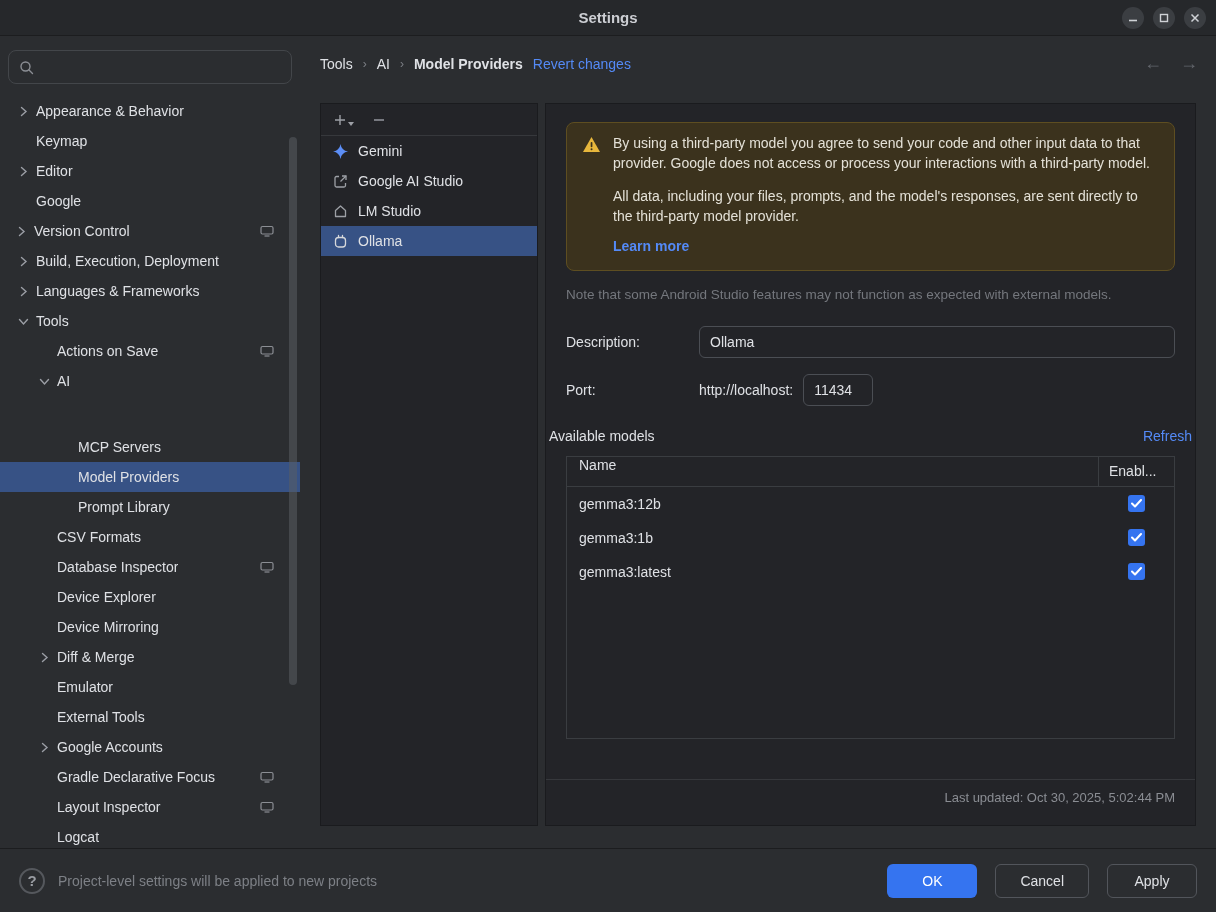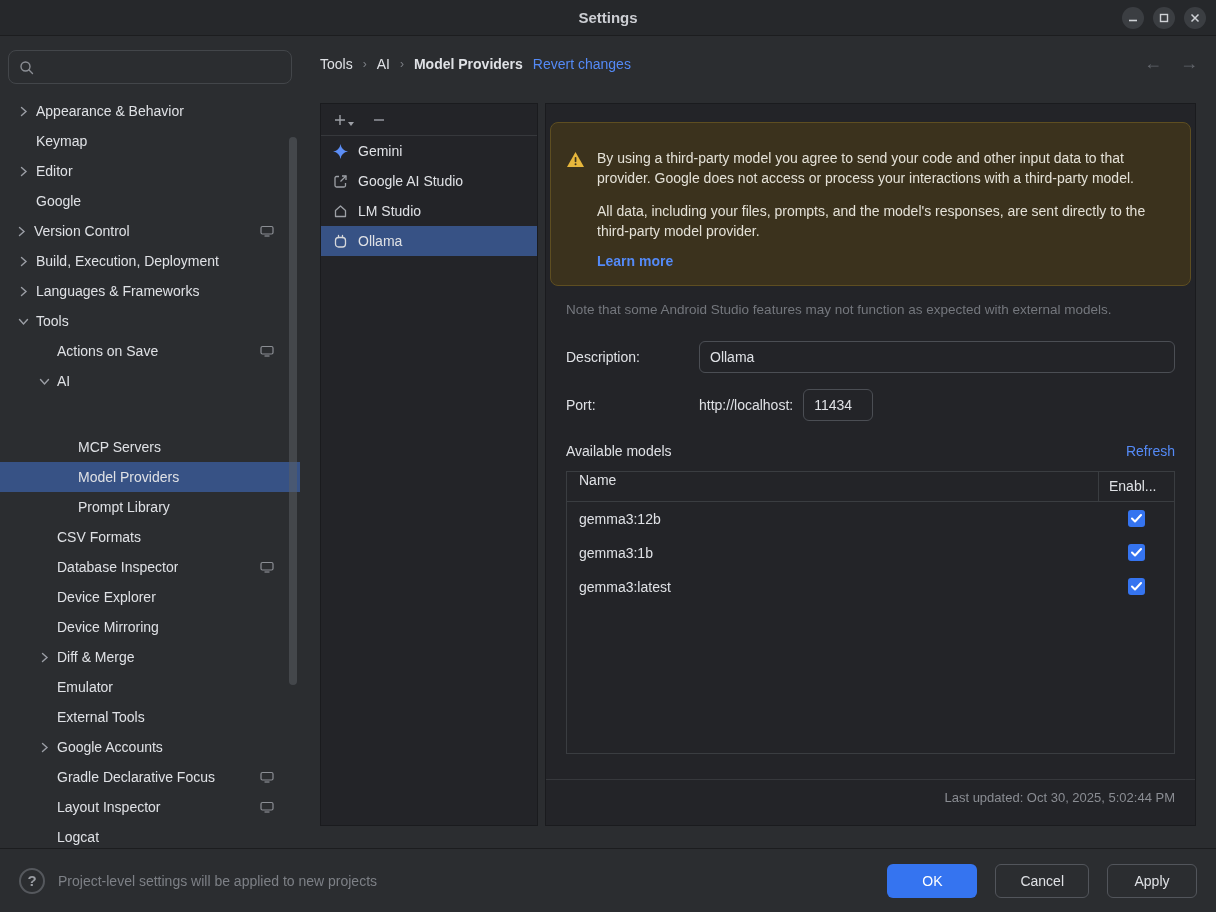--- a/index.html
+++ b/index.html
@@ -45,38 +45,38 @@
     background:#232428;border:1px solid #1a1b1e;}
   .panel-toolbar{height:32px;border-bottom:1px solid #36383c;display:flex;align-items:center;padding:0 12px;gap:18px;}
   .tb-btn{cursor:pointer;display:flex;align-items:flex-end;gap:1px;}
   .provider-row{height:30px;display:flex;align-items:center;gap:9px;padding:0 12px;cursor:pointer;}
   .provider-row.selected{background:#375285;}
   .provider-icon{width:16px;flex:none;display:flex;align-items:center;}
 
   
   .detail-panel{position:absolute;left:545px;top:103px;width:651px;height:723px;
     background:#232428;border:1px solid #1a1b1e;display:flex;flex-direction:column;overflow:hidden;}
-  .warning{margin:18px 4px 0;background:#3b321d;border:1px solid #5e4e21;border-radius:8px;
-    padding:26px 16px 13px 15px;display:flex;gap:12px;}
+  .warning{margin:18px 20px 0;background:#3b321d;border:1px solid #5e4e21;border-radius:8px;
+    padding:11px 16px 13px 15px;display:flex;gap:12px;}
   .warning-icon{flex:none;padding-top:2px;}
   .warning-text{color:#e4e1d7;line-height:1.4;}
   .warning-text p{margin:0;}
   .warning-text p + p{margin-top:14px;}
   .warning-text .link{display:inline-block;margin-top:11px;font-weight:bold;}
   .note{margin:16px 20px 0;color:#74777d;font-size:13.5px;}
   .form-row{display:flex;align-items:center;margin:0 20px;}
   .form-row.desc{margin-top:24px;}
   .form-row.port{margin-top:16px;}
   .form-label{width:133px;flex:none;}
   .text-field{height:32px;border:1px solid #4b4e54;border-radius:6px;background:transparent;
     color:#dfe1e5;padding:0 10px;font:inherit;outline:none;}
   .desc-field{flex:1;}
   .port-prefix{margin-right:10px;}
   .port-field{width:70px;}
-  .models-row{margin:22px 20px 0;display:flex;align-items:flex-end;gap:32px;}
+  .models-row{margin:22px 3px 0;display:flex;align-items:flex-end;gap:32px;}
   .refresh{margin-left:auto;}
   .models-table{margin:12px 20px 0;border:1px solid #3a3d41;height:283px;display:flex;flex-direction:column;}
   .table-header{height:30px;flex:none;display:flex;border-bottom:1px solid #3a3d41;}
   .th-name{flex:1;padding-left:12px;}
   .th-enabled{width:76px;flex:none;border-left:1px solid #3a3d41;padding-left:10px;height:100%;
     display:flex;align-items:center;white-space:nowrap;overflow:hidden;}
   .model-row{height:34px;flex:none;display:flex;align-items:center;cursor:pointer;}
   .cell-name{flex:1;padding-left:12px;}
   .cell-enabled{width:76px;flex:none;display:flex;justify-content:center;}
   .checkbox{width:17px;height:17px;border-radius:3px;background:#3574f0;display:flex;

